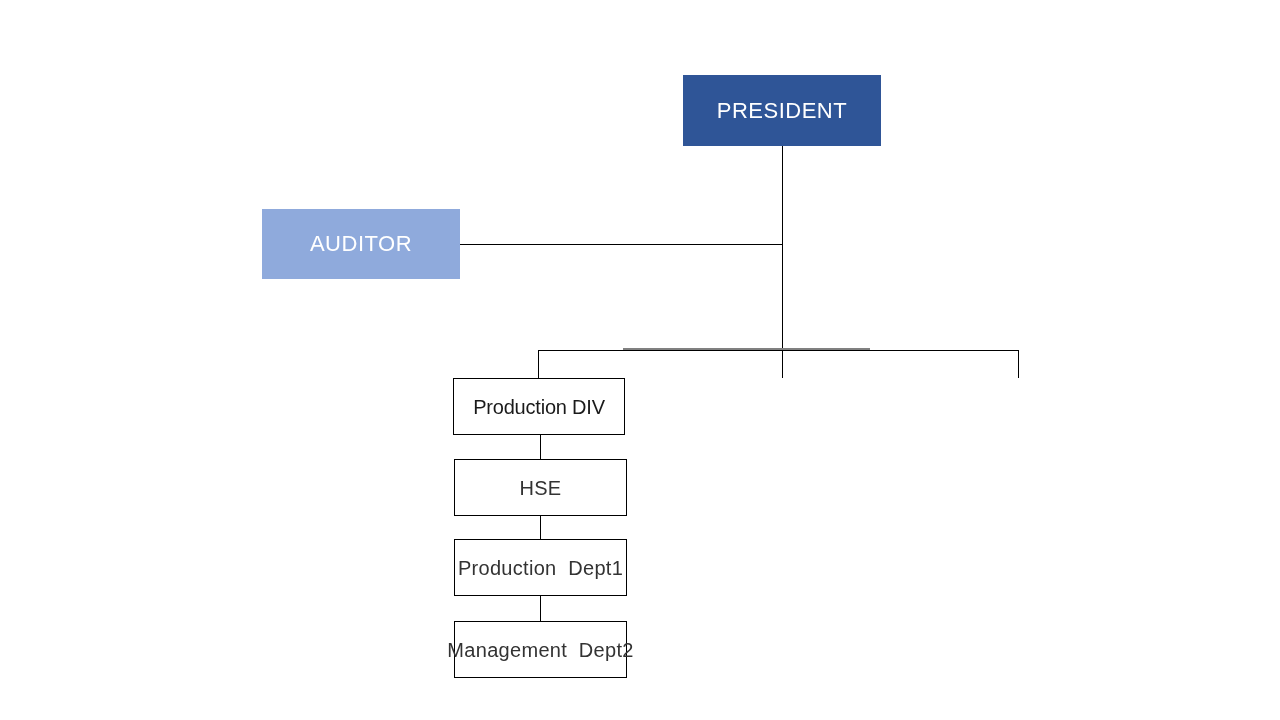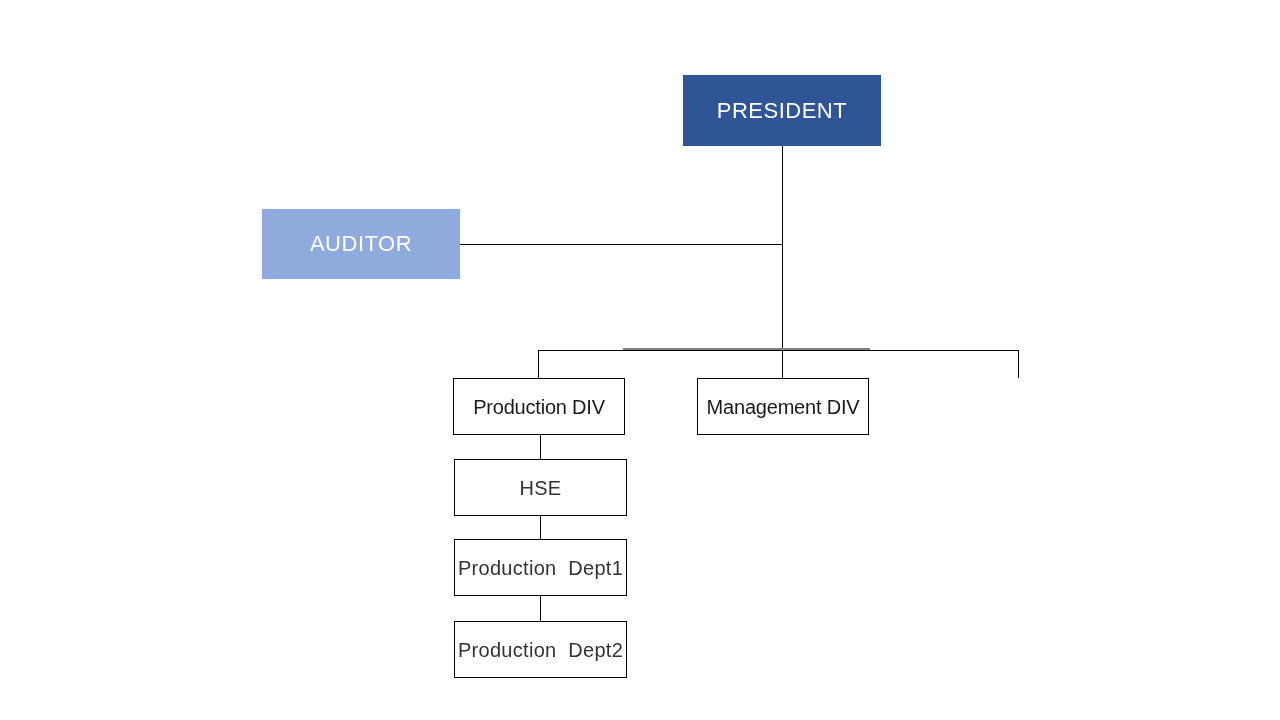--- a/index.html
+++ b/index.html
@@ -66,22 +66,21 @@
   <div class="line" data-name="connector-hse"></div>
   <div class="line" data-name="connector-dept1"></div>
   <div class="line" data-name="connector-dept2"></div>
 
   <div class="node fill-dark" data-name="node-president">PRESIDENT</div>
 
   <div class="node fill-light" data-name="node-auditor">AUDITOR</div>
 
   <div class="node outlined lvl-div" data-name="node-production-div">Production DIV</div>
 
-  <div class="node outlined lvl-div" data-name="node-management-div">Management DIV</div>
 
 
   <div class="node outlined lvl-dept" data-name="node-hse">HSE</div>
 
   <div class="node outlined lvl-dept" data-name="node-production-dept1">Production  Dept1</div>
 
-  <div class="node outlined lvl-dept" data-name="node-production-dept2">Production  Dept2</div>
+  <div class="node outlined lvl-dept" data-name="node-production-dept2">Management  Dept2</div>
 
 </div>
 
 </body></html>

